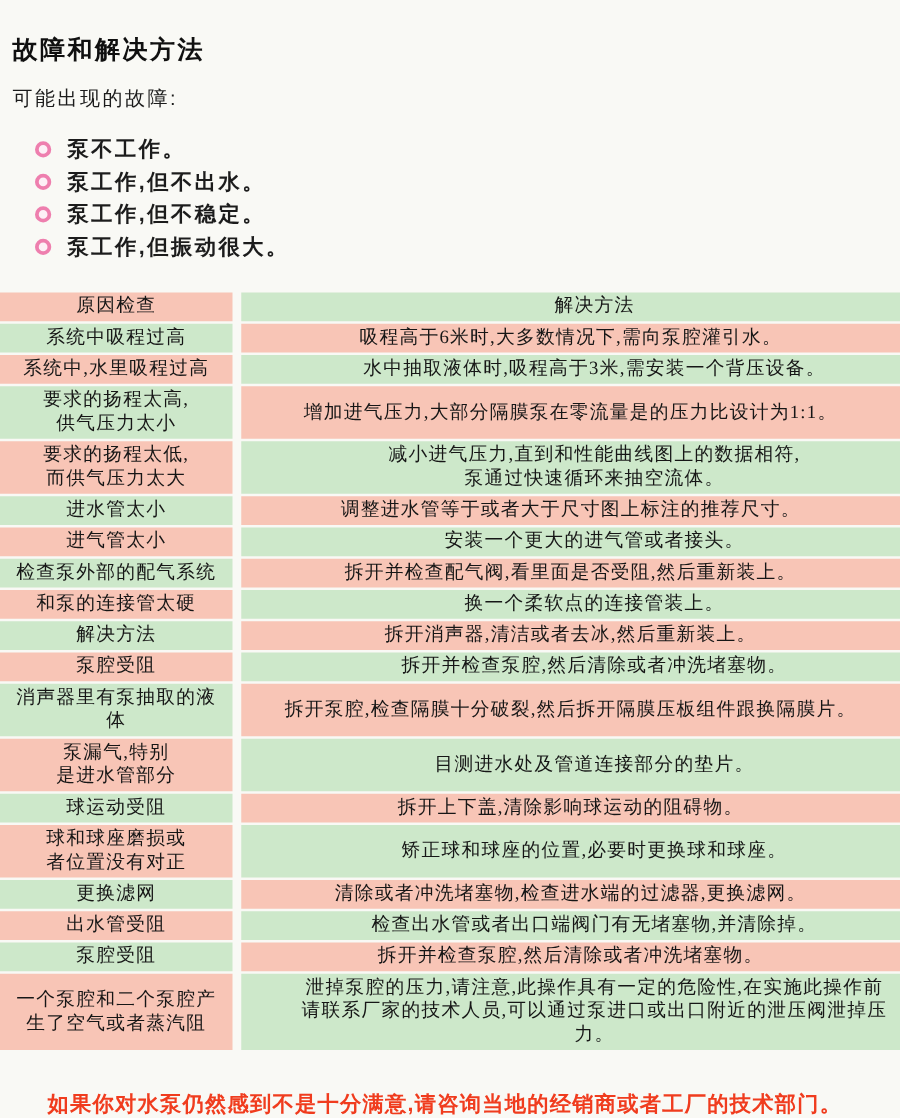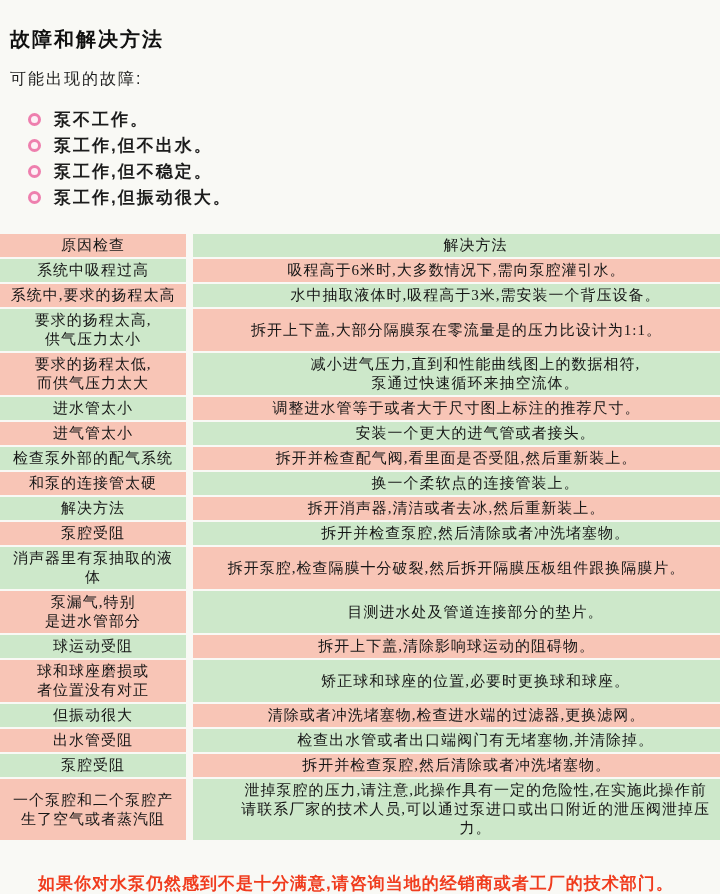--- a/index.html
+++ b/index.html
@@ -97,30 +97,30 @@
       <div class="cell solution">解决方法</div>
     </div>
 
   <div class="trow gp">
     <div class="cell cause">系统中吸程过高</div>
     <div class="gap"></div>
     <div class="cell solution">吸程高于6米时,大多数情况下,需向泵腔灌引水。</div>
   </div>
 
   <div class="trow pg">
-    <div class="cell cause">系统中,要求的扬程太高</div>
+    <div class="cell cause">系统中,水里吸程过高</div>
     <div class="gap"></div>
     <div class="cell solution">水中抽取液体时,吸程高于3米,需安装一个背压设备。</div>
   </div>
 
   <div class="trow gp">
     <div class="cell cause">要求的扬程太高,
 供气压力太小</div>
     <div class="gap"></div>
-    <div class="cell solution">拆开上下盖,大部分隔膜泵在零流量是的压力比设计为1:1。</div>
+    <div class="cell solution">增加进气压力,大部分隔膜泵在零流量是的压力比设计为1:1。</div>
   </div>
 
   <div class="trow pg">
     <div class="cell cause">要求的扬程太低,
 而供气压力太大</div>
     <div class="gap"></div>
     <div class="cell solution">减小进气压力,直到和性能曲线图上的数据相符,
 泵通过快速循环来抽空流体。</div>
   </div>
 
@@ -180,21 +180,21 @@
   </div>
 
   <div class="trow pg">
     <div class="cell cause">球和球座磨损或
 者位置没有对正</div>
     <div class="gap"></div>
     <div class="cell solution">矫正球和球座的位置,必要时更换球和球座。</div>
   </div>
 
   <div class="trow gp">
-    <div class="cell cause">但振动很大</div>
+    <div class="cell cause">更换滤网</div>
     <div class="gap"></div>
     <div class="cell solution">清除或者冲洗堵塞物,检查进水端的过滤器,更换滤网。</div>
   </div>
 
   <div class="trow pg">
     <div class="cell cause">出水管受阻</div>
     <div class="gap"></div>
     <div class="cell solution">检查出水管或者出口端阀门有无堵塞物,并清除掉。</div>
   </div>
 

